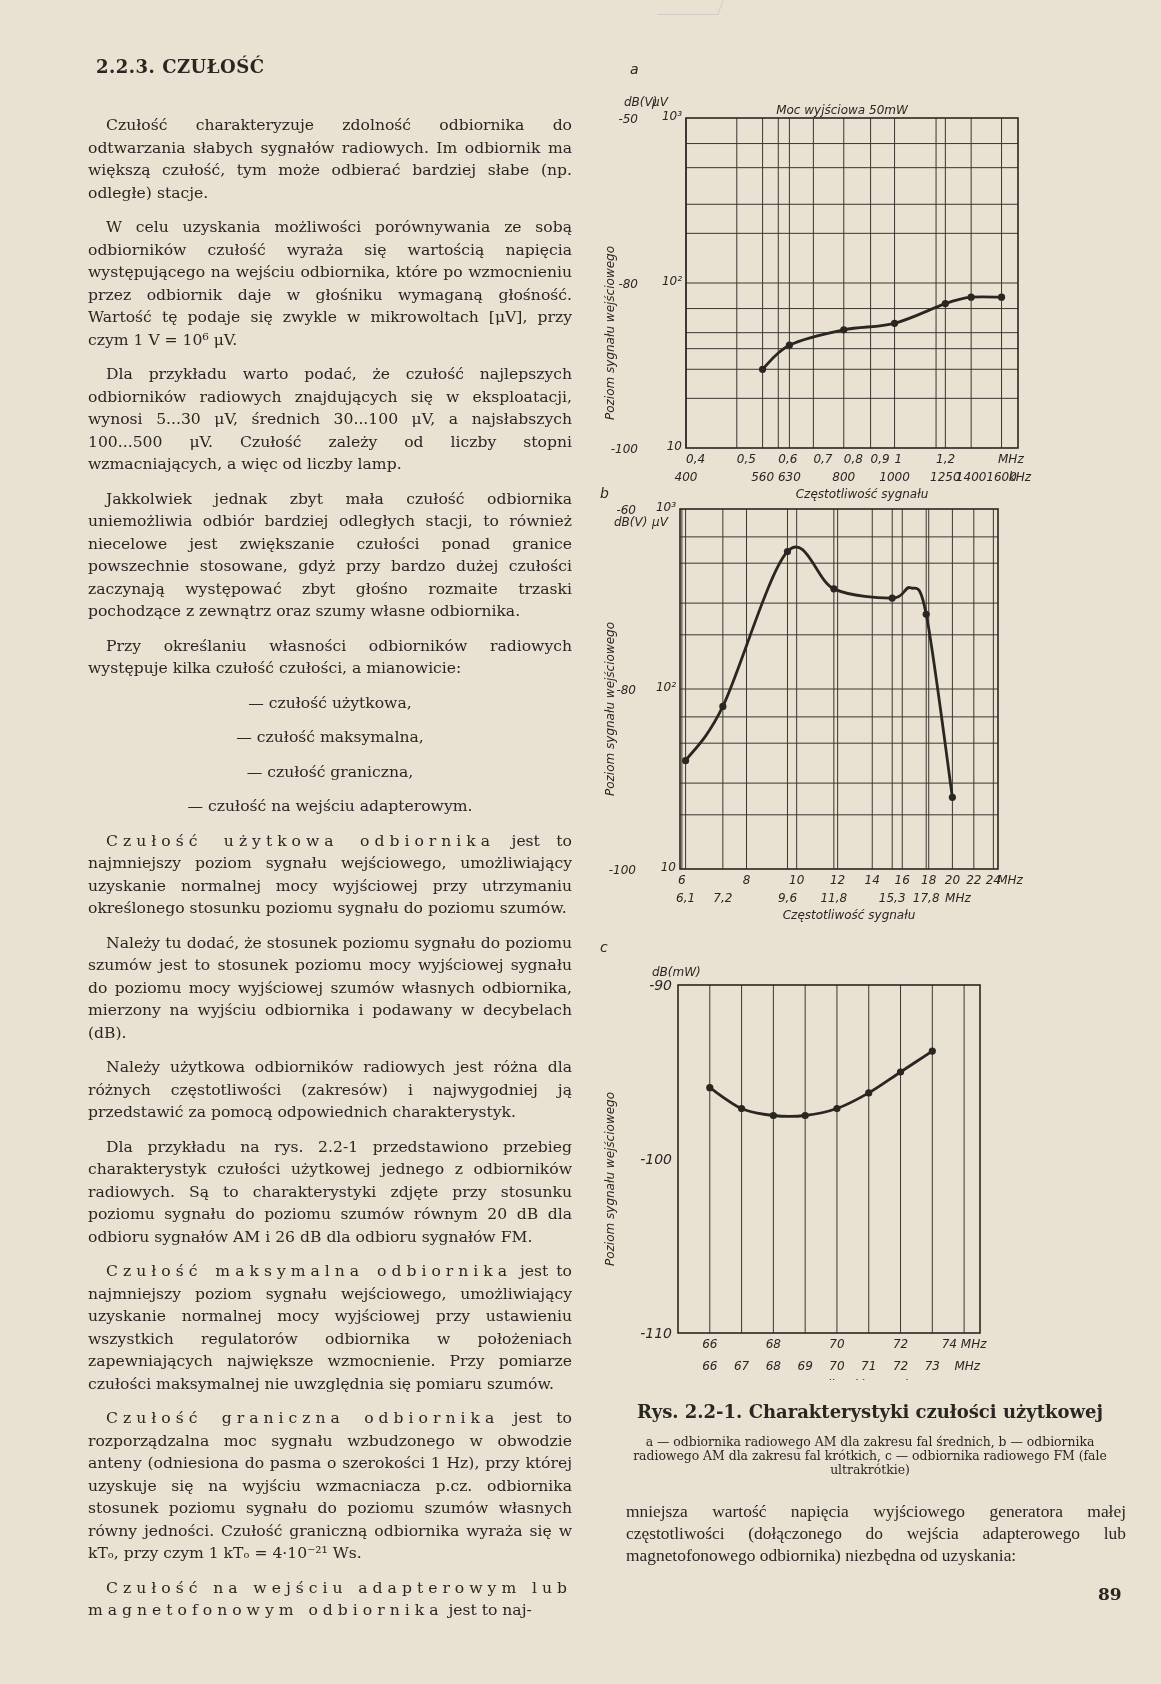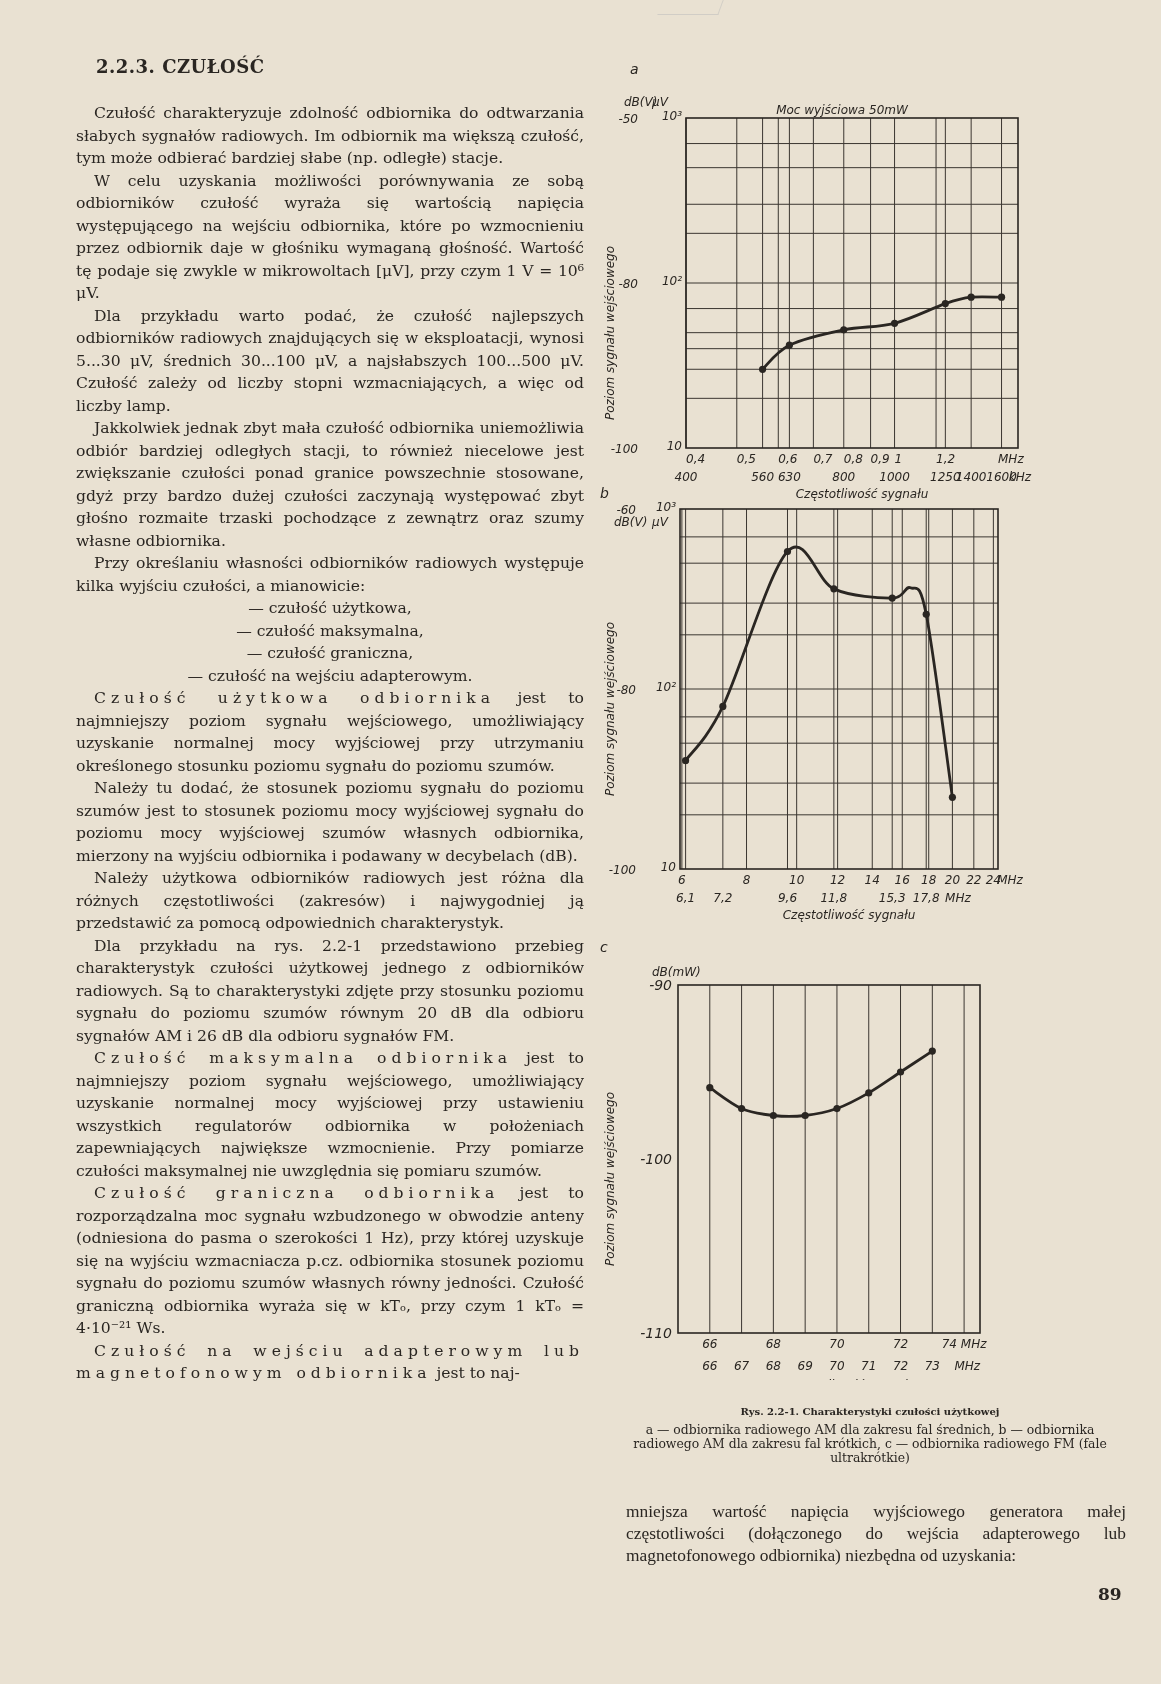--- a/index.html
+++ b/index.html
@@ -6,27 +6,27 @@
   body {
     width:1161px; height:1684px; position:relative; overflow:hidden;
     background:#e9e1d2;
     color:#2a2622;
     font-family:"DejaVu Serif", serif;
   }
   .page-corner { position:absolute; left:660px; top:0; width:60px; height:14px; border-bottom:1px solid #bbb; border-right:1px solid #bbb; transform:skewX(-20deg); opacity:.5; }
   .heading { position:absolute; left:96px; top:56px; font-family:"DejaVu Serif", serif; font-weight:bold; font-size:18px; letter-spacing:.5px; }
   .heading .num { margin-right:0; }
   .col-left { position:absolute; left:76px; top:102px; width:508px; font-size:15.6px; line-height:22.5px; text-align:justify; }
-  .col-left p { margin:0; text-indent:18px; }
+  .col-left p { margin:12px; text-indent:18px; }
   .col-left .dash { text-indent:0; text-align:center; }
   .sp { letter-spacing:5px; }
   .fig { position:absolute; left:600px; top:50px; width:520px; height:1320px; font-family:"DejaVu Sans", sans-serif; font-style:italic; }
   .fig svg { position:absolute; left:0; top:0; }
   .caption { position:absolute; left:618px; top:1405px; width:504px; text-align:center; font-family:"DejaVu Serif", serif; font-size:12.4px; line-height:14px; }
-  .caption .cap-title { font-weight:bold; font-size:10px; margin-bottom:4px; }
+  .caption .cap-title { font-weight:bold; font-size:18px; margin-bottom:16px; }
   .col-right-bottom { position:absolute; left:626px; top:1500px; width:500px; font-family:"Liberation Serif", serif; font-size:17.4px; line-height:22px; text-align:justify; }
   .page-number { position:absolute; left:1098px; top:1584px; font-family:"DejaVu Serif", serif; font-size:17px; font-weight:bold;text-align:center; }
   .t { fill:#2a2622; font-family:"DejaVu Sans", sans-serif; font-style:italic; font-size:12px; }
   .tl { font-size:14px; }
   .grid { stroke:#3b3631; stroke-width:1; fill:none; }
   .frame { stroke:#2a2622; stroke-width:1.6; fill:none; }
   .curve { stroke:#2a2622; stroke-width:2.8; fill:none; stroke-linejoin:round; stroke-linecap:round; }
   .pt { fill:#2a2622; }
 </style>
 </head>
@@ -37,21 +37,21 @@
 <div class="heading">
   <span class="num">2.2.3.</span>
   <span>CZUŁOŚĆ</span>
 </div>
 
 <div class="col-left" id="leftcol">
     <p>Czułość charakteryzuje zdolność odbiornika do odtwarzania słabych sygnałów radiowych. Im odbiornik ma większą czułość, tym może odbierać bardziej słabe (np. odległe) stacje.</p>
     <p>W celu uzyskania możliwości porównywania ze sobą odbiorników czułość wyraża się wartością napięcia występującego na wejściu odbiornika, które po wzmocnieniu przez odbiornik daje w głośniku wymaganą głośność. Wartość tę podaje się zwykle w mikrowoltach [μV], przy czym 1 V = 10⁶ μV.</p>
     <p>Dla przykładu warto podać, że czułość najlepszych odbiorników radiowych znajdujących się w eksploatacji, wynosi 5...30 μV, średnich 30...100 μV, a najsłabszych 100...500 μV. Czułość zależy od liczby stopni wzmacniających, a więc od liczby lamp.</p>
     <p>Jakkolwiek jednak zbyt mała czułość odbiornika uniemożliwia odbiór bardziej odległych stacji, to również niecelowe jest zwiększanie czułości ponad granice powszechnie stosowane, gdyż przy bardzo dużej czułości zaczynają występować zbyt głośno rozmaite trzaski pochodzące z zewnątrz oraz szumy własne odbiornika.</p>
-    <p>Przy określaniu własności odbiorników radiowych występuje kilka wyjściu czułości, a mianowicie:</p>
+    <p>Przy określaniu własności odbiorników radiowych występuje kilka czułość czułości, a mianowicie:</p>
     <p class="dash">— czułość użytkowa,</p>
     <p class="dash">— czułość maksymalna,</p>
     <p class="dash">— czułość graniczna,</p>
     <p class="dash">— czułość na wejściu adapterowym.</p>
     <p><span class="sp">Czułość użytkowa odbiornika</span><span> jest to najmniejszy poziom sygnału wejściowego, umożliwiający uzyskanie normalnej mocy wyjściowej przy utrzymaniu określonego stosunku poziomu sygnału do poziomu szumów.</span></p>
     <p>Należy tu dodać, że stosunek poziomu sygnału do poziomu szumów jest to stosunek poziomu mocy wyjściowej sygnału do poziomu mocy wyjściowej szumów własnych odbiornika, mierzony na wyjściu odbiornika i podawany w decybelach (dB).</p>
     <p>Należy użytkowa odbiorników radiowych jest różna dla różnych częstotliwości (zakresów) i najwygodniej ją przedstawić za pomocą odpowiednich charakterystyk.</p>
     <p>Dla przykładu na rys. 2.2-1 przedstawiono przebieg charakterystyk czułości użytkowej jednego z odbiorników radiowych. Są to charakterystyki zdjęte przy stosunku poziomu sygnału do poziomu szumów równym 20 dB dla odbioru sygnałów AM i 26 dB dla odbioru sygnałów FM.</p>
     <p><span class="sp">Czułość maksymalna odbiornika</span><span> jest to najmniejszy poziom sygnału wejściowego, umożliwiający uzyskanie normalnej mocy wyjściowej przy ustawieniu wszystkich regulatorów odbiornika w położeniach zapewniających największe wzmocnienie. Przy pomiarze czułości maksymalnej nie uwzględnia się pomiaru szumów.</span></p>
     <p><span class="sp">Czułość graniczna odbiornika</span><span> jest to rozporządzalna moc sygnału wzbudzonego w obwodzie anteny (odniesiona do pasma o szerokości 1 Hz), przy której uzyskuje się na wyjściu wzmacniacza p.cz. odbiornika stosunek poziomu sygnału do poziomu szumów własnych równy jedności. Czułość graniczną odbiornika wyraża się w kTₒ, przy czym 1 kTₒ = 4·10⁻²¹ Ws.</span></p>

